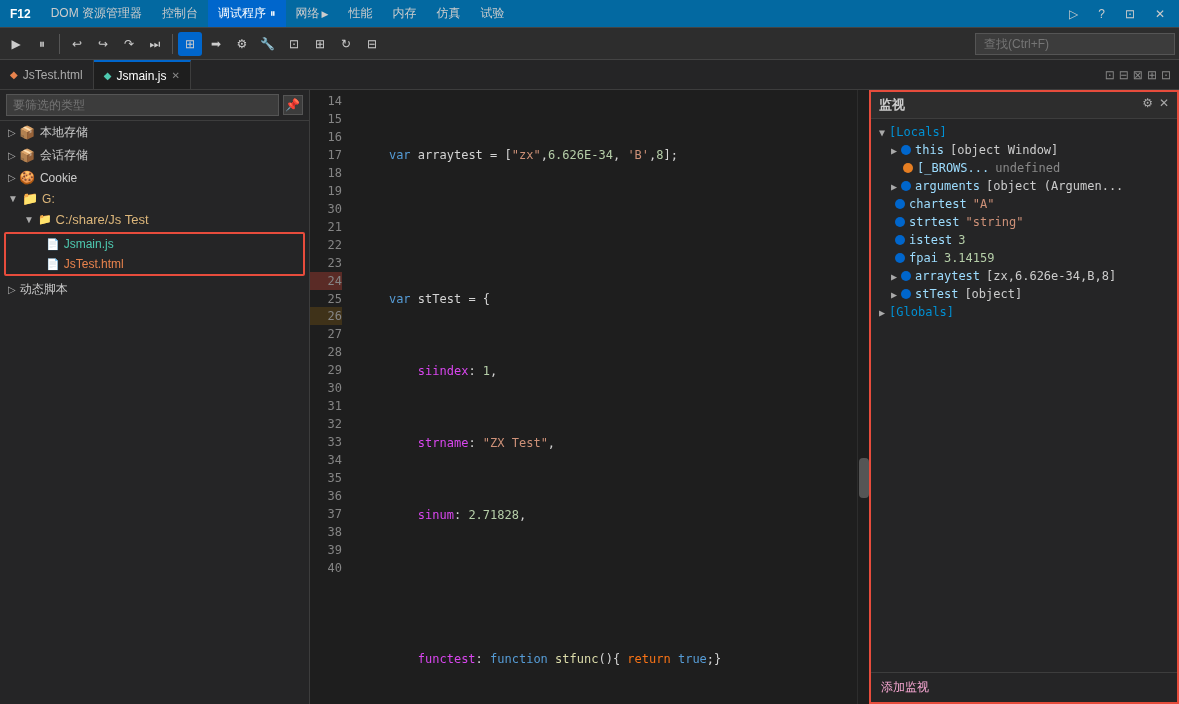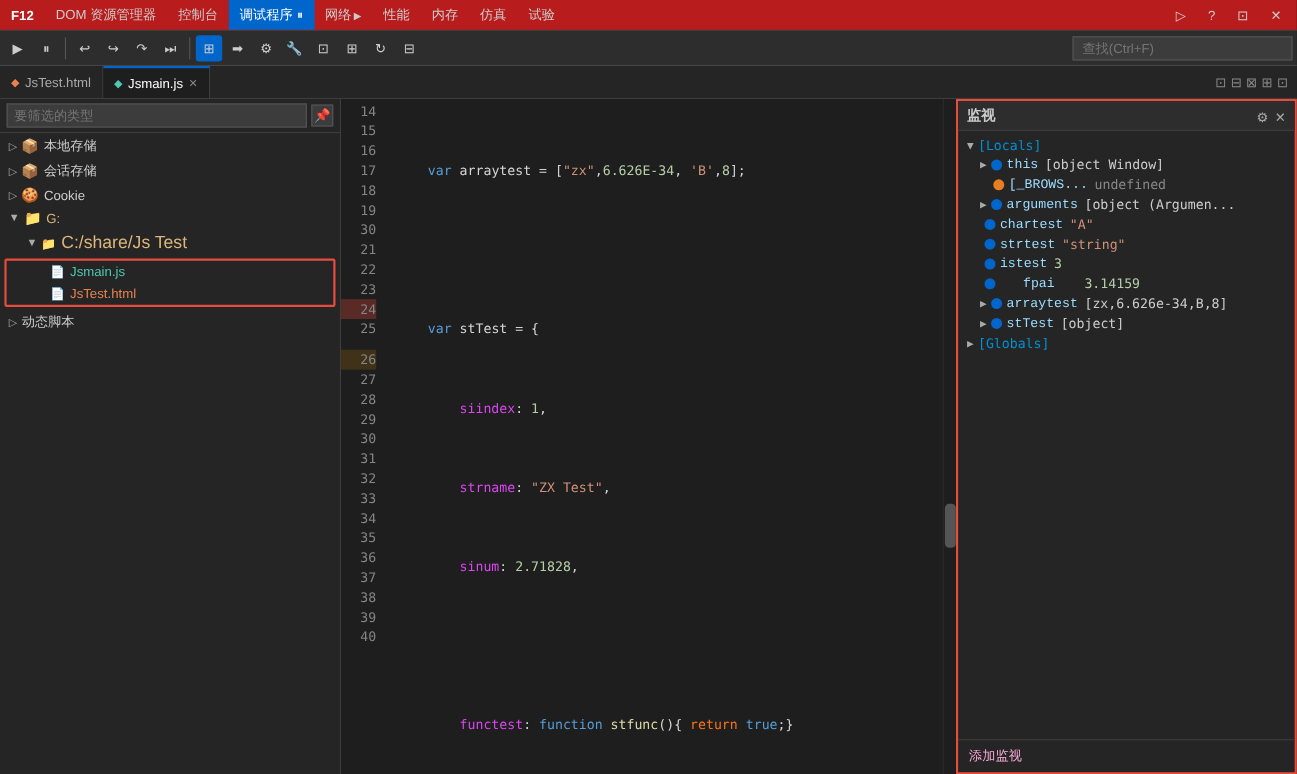--- a/index.html
+++ b/index.html
@@ -1,21 +1,21 @@
 <!DOCTYPE html>
 <html><head>
   <meta charset="utf-8">
   <style>
     * { margin: 0; padding: 0; box-sizing: border-box; }
     body { font-family: 'Segoe UI', Arial, sans-serif; font-size: 12px; background: #1e1e1e; color: #d4d4d4; width: 1179px; height: 704px; overflow: hidden; }
 
     
     .menu-bar {
       display: flex; align-items: center;
-      background: #b91c1c; height: 28px; border-bottom: 1px solid #444;
+      background: #0369a1; height: 28px; border-bottom: 1px solid #444;
       color: #ccc; font-size: 12px;
     }
     .menu-bar .f12 { padding: 0 10px; font-weight: bold; color: #fff; }
     .menu-item { padding: 0 10px; cursor: pointer; height: 100%; display: flex; align-items: center; }
     .menu-item.active { background: #0066cc; color: #fff; }
     .menu-spacer { flex: 1; }
     .menu-right { display: flex; align-items: center; gap: 8px; padding-right: 8px; }
     .menu-right span { cursor: pointer; padding: 2px 6px; }
 
     
@@ -125,38 +125,38 @@
     .scroll-gutter {
       width: 12px; background: #1e1e1e; border-left: 1px solid #2d2d2d;
     }
 
     
     .monitor-panel {
       width: 310px; background: #252526; border-left: 1px solid #3d3d3d;
       display: flex; flex-direction: column; border: 2px solid #e74c3c;
     }
     .monitor-header {
-      display: flex; align-items: flex-end; justify-content: space-between;
+      display: flex; align-items: flex-start; justify-content: space-between;
       padding: 4px 8px; background: #2d2d2d; border-bottom: 1px solid #3d3d3d;
     }
     .monitor-title { color: #ccc; font-size: 13px; font-weight: bold; }
     .monitor-icons { display: flex; gap: 6px; color: #aaa; }
     .monitor-tree { flex: 1; overflow: hidden; padding: 4px 0; }
     .monitor-item {
       display: flex; align-items: center; padding: 2px 8px; font-size: 12px;
       font-family: 'Consolas', monospace;
     }
     .monitor-item .expand { color: #aaa; font-size: 10px; margin-right: 4px; cursor: pointer; }
     .monitor-item .icon-circle { 
       width: 10px; height: 10px; border-radius: 50%; 
       display: inline-flex; margin-right: 4px; flex-shrink: 0;
     }
     .icon-blue { background: #0066cc; }
     .icon-orange { background: #e67e22; }
-    .m-key { color: #9cdcfe; margin-right: 6px; font-family: Liberation Mono, monospace; }
+    .m-key { color: #9cdcfe; margin-right: 6px; }
     .m-value { color: #ce9178; }
     .m-value.obj { color: #ccc; }
     .m-value.num { color: #b5cea8; }
     .m-value.str { color: #ce9178; }
     .m-value.undef { color: #888; }
     .m-section { color: #0090d3; font-size: 12px; }
     .monitor-footer {
       padding: 6px 10px; border-top: 1px solid #3d3d3d; color: #f9a8d4;
       font-size: 12px; cursor: pointer;
     }
@@ -256,21 +256,21 @@
     </div>
     <div class="tree-item">
       <span class="tree-icon">▼</span>
       <span style="font-size:13px;">📁</span>
       <span class="tree-label folder">G:</span>
     </div>
     <div class="tree-item">
       <span class="indent"></span>
       <span class="tree-icon">▼</span>
       <span style="font-size:11px;">📁</span>
-      <span class="tree-label folder" style="font-size:16px;">C:/share/Js Test</span>
+      <span class="tree-label folder" style="font-size:13px;">C:/share/Js Test</span>
     </div>
 
     <div class="file-highlight-box">
       <div class="tree-item">
         <span class="indent"></span>
         <span class="indent"></span>
         <span style="color:#4ec9b0; font-size:11px;">📄</span>
         <span class="tree-label jsfile">Jsmain.js</span>
       </div>
       <div class="tree-item">
@@ -293,21 +293,21 @@
         <div style="height:18px;">15</div>
         <div style="height:18px;">16</div>
         <div style="height:18px;">17</div>
         <div style="height:18px;">18</div>
         <div style="height:18px;">19</div>
         <div style="height:18px;">30</div>
         <div style="height:18px;">21</div>
         <div style="height:18px;">22</div>
         <div style="height:18px;">23</div>
         <div style="height:18px; background:rgba(231,76,60,0.3);">24</div>
-        <div style="height:28px;">25</div>
+        <div style="height:17px;">25</div>
         <div style="height:18px; background:rgba(255,165,0,0.15);">26</div>
         <div style="height:18px;">27</div>
         <div style="height:18px;">28</div>
         <div style="height:18px;">29</div>
         <div style="height:18px;">30</div>
         <div style="height:18px;">31</div>
         <div style="height:18px;">32</div>
         <div style="height:18px;">33</div>
         <div style="height:18px;">34</div>
         <div style="height:18px;">35</div>
@@ -436,21 +436,21 @@
         <span class="m-key">strtest</span>
         <span class="m-value str">"string"</span>
       </div>
 
       <div class="monitor-item" style="padding-left:24px;">
         <span class="icon-circle icon-blue"></span>
         <span class="m-key">istest</span>
         <span class="m-value num">3</span>
       </div>
 
-      <div class="monitor-item" style="padding-left:24px;gap:21px;">
+      <div class="monitor-item" style="padding-left:24px;">
         <span class="icon-circle icon-blue"></span>
         <span class="m-key">fpai</span>
         <span class="m-value num">3.14159</span>
       </div>
 
       <div class="monitor-item" style="padding-left:20px;">
         <span class="expand">▶</span>
         <span class="icon-circle icon-blue"></span>
         <span class="m-key">arraytest</span>
         <span class="m-value obj">[zx,6.626e-34,B,8]</span>

